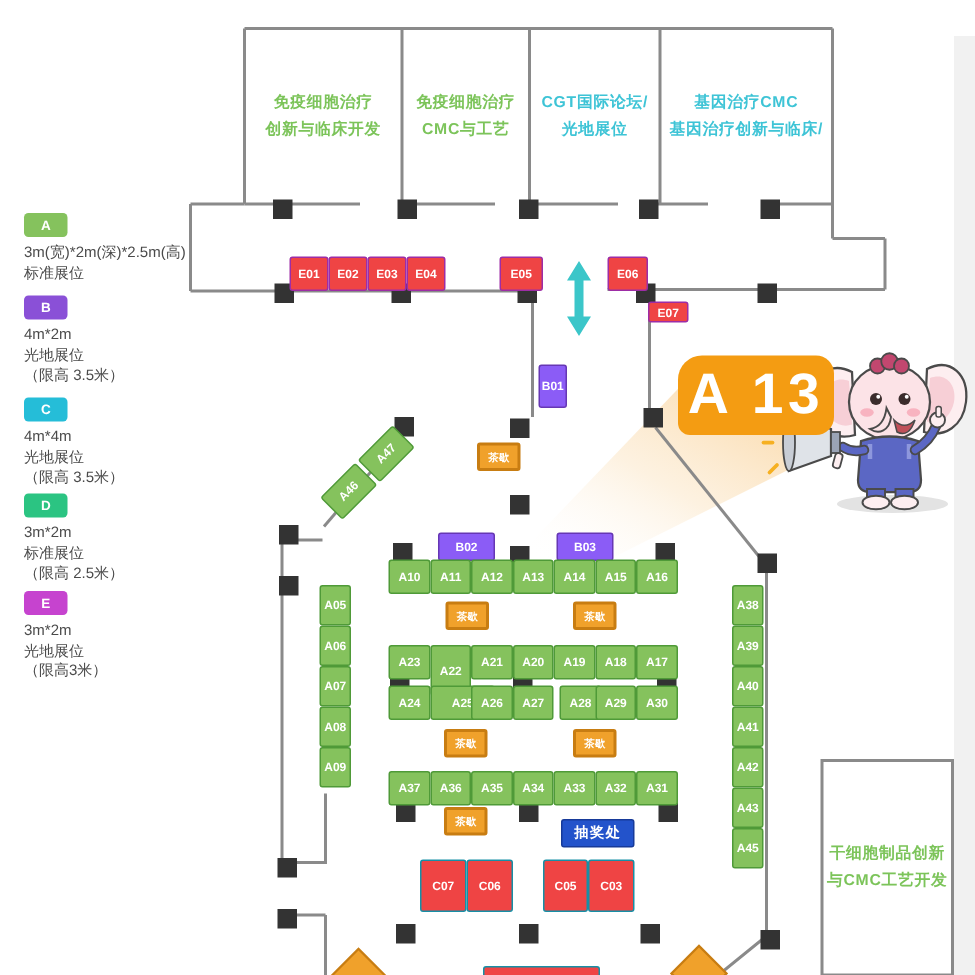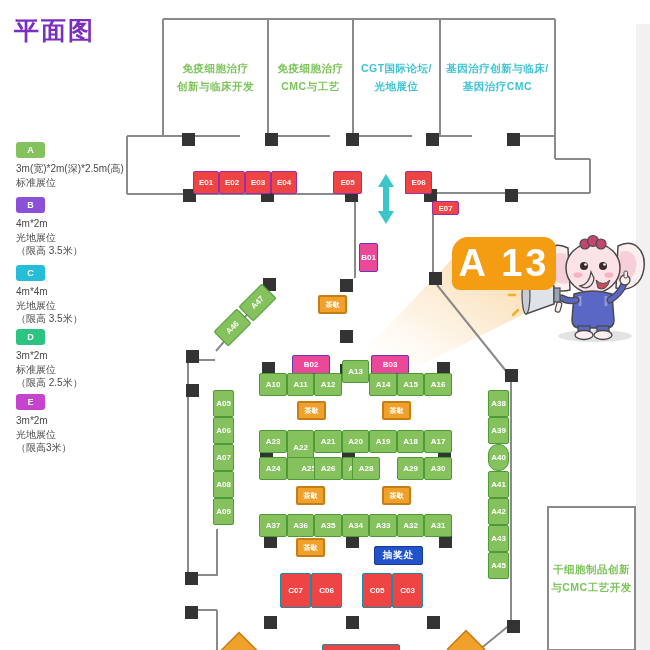--- a/index.html
+++ b/index.html
@@ -17,21 +17,21 @@
   
   .room{position:absolute;display:flex;align-items:center;justify-content:center;
         text-align:center;font-size:10.5px;font-weight:bold;line-height:1.7;letter-spacing:0.5px;}
   .room.green{color:#7cc45a;}
   .room.cyan{color:#3ec4d6;border-radius:15px;}
   
   .booth{position:absolute;display:flex;align-items:center;justify-content:center;
          box-sizing:border-box;border:1px solid;border-radius:2px;color:#fff;
          font-size:8px;font-weight:bold;white-space:nowrap;}
   .type-A{background:#85c25d;border-color:#4f9a38;}
-  .type-B{background:#ec4899;border-color:#6637b4;}
+  .type-B{background:#8b5cf6;border-color:#6637b4;}
   .type-C{background:#ef4444;border-color:#168fa6;}
   .type-E{background:#ef4444;border-color:#9d2da6;}
   .type-tea{background:#f0a12b;border-color:#c87d12;font-size:7px;border-width:2px;}
   .type-raffle{background:#2353cb;border-color:#173a99;font-size:9.5px;letter-spacing:1px;}
   
   #callout{position:absolute;left:452px;top:237px;width:104px;height:53px;
            background:#f49c12;border-radius:16px 12px 12px 8px;display:flex;
            align-items:center;justify-content:center;color:#fff;font-size:38px;
            font-weight:bold;letter-spacing:3px;}
 </style>
@@ -149,21 +149,20 @@
       <rect x="14" y="60" width="6" height="14" fill="#9aa3b5" stroke="#4a4a4a" stroke-width="1.2"></rect>
       <rect x="16" y="74" width="5" height="10" rx="2" fill="#fdeef0" stroke="#4a4a4a" stroke-width="1.2" transform="rotate(15 18 79)"></rect>
       <g stroke="#f6b021" stroke-width="2.5" stroke-linecap="round">
         <line x1="-22" y1="52" x2="-27" y2="47"></line>
         <line x1="-25" y1="67" x2="-31" y2="67"></line>
         <line x1="-22" y1="82" x2="-27" y2="87"></line>
       </g>
     </g>
   </svg>
 
-  <div id="title">平面图</div>
 
   <div id="legend">
       <div class="legend-item" style="top: 142px;">
         <div class="legend-swatch" style="background: rgb(133, 194, 93);">A</div>
         <div class="legend-lines">
           <div>3m(宽)*2m(深)*2.5m(高)</div>
           <div>标准展位</div>
         </div>
       </div>
       <div class="legend-item" style="top: 197px;">
@@ -214,22 +213,22 @@
         </div>
       </div>
       <div class="room cyan" style="left: 353px; top: 19px; width: 87px; height: 117px;">
         <div>
           <div>CGT国际论坛/</div>
           <div>光地展位</div>
         </div>
       </div>
       <div class="room cyan" style="left: 440px; top: 19px; width: 115px; height: 117px;">
         <div>
+          <div>基因治疗CMC</div>
           <div>基因治疗创新与临床/</div>
-          <div>基因治疗CMC</div>
         </div>
       </div>
       <div class="room green" style="left: 548px; top: 507px; width: 87px; height: 143px;">
         <div>
           <div>干细胞制品创新</div>
           <div>与CMC工艺开发</div>
         </div>
       </div>
     </div>
 
@@ -240,53 +239,53 @@
       <div class="booth type-E" style="left: 271px; top: 171px; width: 26px; height: 23px;">E04</div>
       <div class="booth type-E" style="left: 333px; top: 171px; width: 29px; height: 23px;">E05</div>
       <div class="booth type-E" style="left: 405px; top: 171px; width: 27px; height: 23px;">E06</div>
       <div class="booth type-E" style="left: 432px; top: 171px; width: 27px; height: 14px; margin-top: 30px;">E07</div>
       <div class="booth type-B" style="left: 359px; top: 243px; width: 19px; height: 29px;">B01</div>
       <div class="booth type-B" style="left: 292px; top: 355px; width: 38px; height: 19px;">B02</div>
       <div class="booth type-B" style="left: 371px; top: 355px; width: 38px; height: 19px;">B03</div>
       <div class="booth type-A" style="left: 259px; top: 373px; width: 28px; height: 23px;">A10</div>
       <div class="booth type-A" style="left: 287px; top: 373px; width: 27px; height: 23px;">A11</div>
       <div class="booth type-A" style="left: 314px; top: 373px; width: 28px; height: 23px;">A12</div>
-      <div class="booth type-A" style="left: 342px; top: 360px; width: 27px; height: 23px;">A13</div>
+      <div class="booth type-A" style="left: 342px; top: 373px; width: 27px; height: 23px;">A13</div>
       <div class="booth type-A" style="left: 369px; top: 373px; width: 28px; height: 23px;">A14</div>
       <div class="booth type-A" style="left: 397px; top: 373px; width: 27px; height: 23px;">A15</div>
       <div class="booth type-A" style="left: 424px; top: 373px; width: 28px; height: 23px;">A16</div>
       <div class="booth type-A" style="left: 259px; top: 430px; width: 28px; height: 23px;">A23</div>
       <div class="booth type-A" style="left: 287px; top: 430px; width: 27px; height: 34px;">A22</div>
       <div class="booth type-A" style="left: 314px; top: 430px; width: 28px; height: 23px;">A21</div>
       <div class="booth type-A" style="left: 342px; top: 430px; width: 27px; height: 23px;">A20</div>
       <div class="booth type-A" style="left: 369px; top: 430px; width: 28px; height: 23px;">A19</div>
       <div class="booth type-A" style="left: 397px; top: 430px; width: 27px; height: 23px;">A18</div>
       <div class="booth type-A" style="left: 424px; top: 430px; width: 28px; height: 23px;">A17</div>
       <div class="booth type-A" style="left: 259px; top: 457px; width: 28px; height: 23px;">A24</div>
       <div class="booth type-A" style="left: 287px; top: 457px; width: 43px; height: 23px;">A25</div>
       <div class="booth type-A" style="left: 314px; top: 457px; width: 28px; height: 23px;">A26</div>
       <div class="booth type-A" style="left: 342px; top: 457px; width: 27px; height: 23px;">A27</div>
-      <div class="booth type-A" style="left: 352px; top: 457px; width: 28px; height: 23px;">A28</div>
+      <div class="booth type-A" style="left: 373px; top: 457px; width: 28px; height: 23px;">A28</div>
       <div class="booth type-A" style="left: 397px; top: 457px; width: 27px; height: 23px;">A29</div>
       <div class="booth type-A" style="left: 424px; top: 457px; width: 28px; height: 23px;">A30</div>
       <div class="booth type-A" style="left: 259px; top: 514px; width: 28px; height: 23px;">A37</div>
       <div class="booth type-A" style="left: 287px; top: 514px; width: 27px; height: 23px;">A36</div>
       <div class="booth type-A" style="left: 314px; top: 514px; width: 28px; height: 23px;">A35</div>
       <div class="booth type-A" style="left: 342px; top: 514px; width: 27px; height: 23px;">A34</div>
       <div class="booth type-A" style="left: 369px; top: 514px; width: 28px; height: 23px;">A33</div>
       <div class="booth type-A" style="left: 397px; top: 514px; width: 27px; height: 23px;">A32</div>
       <div class="booth type-A" style="left: 424px; top: 514px; width: 28px; height: 23px;">A31</div>
       <div class="booth type-A" style="left: 213px; top: 390px; width: 21px; height: 27px;">A05</div>
       <div class="booth type-A" style="left: 213px; top: 417px; width: 21px; height: 27px;">A06</div>
       <div class="booth type-A" style="left: 213px; top: 444px; width: 21px; height: 27px;">A07</div>
       <div class="booth type-A" style="left: 213px; top: 471px; width: 21px; height: 27px;">A08</div>
       <div class="booth type-A" style="left: 213px; top: 498px; width: 21px; height: 27px;">A09</div>
       <div class="booth type-A" style="left: 488px; top: 390px; width: 21px; height: 27px;">A38</div>
       <div class="booth type-A" style="left: 488px; top: 417px; width: 21px; height: 27px;">A39</div>
-      <div class="booth type-A" style="left: 488px; top: 444px; width: 21px; height: 27px; border-radius: 10px;">A40</div>
+      <div class="booth type-A" style="left: 488px; top: 444px; width: 21px; height: 27px;">A40</div>
       <div class="booth type-A" style="left: 488px; top: 471px; width: 21px; height: 27px;">A41</div>
       <div class="booth type-A" style="left: 488px; top: 498px; width: 21px; height: 27px;">A42</div>
       <div class="booth type-A" style="left: 488px; top: 525px; width: 21px; height: 27px;">A43</div>
       <div class="booth type-A" style="left: 488px; top: 552px; width: 21px; height: 27px;">A45</div>
       <div class="booth type-A" style="left: 216px; top: 317px; width: 33px; height: 21px; transform: rotate(-45deg);">A46</div>
       <div class="booth type-A" style="left: 241px; top: 292px; width: 33px; height: 21px; transform: rotate(-45deg);">A47</div>
       <div class="booth type-C" style="left: 280px; top: 573px; width: 31px; height: 35px;">C07</div>
       <div class="booth type-C" style="left: 311px; top: 573px; width: 31px; height: 35px;">C06</div>
       <div class="booth type-C" style="left: 362px; top: 573px; width: 30px; height: 35px;">C05</div>
       <div class="booth type-C" style="left: 392px; top: 573px; width: 31px; height: 35px;">C03</div>

